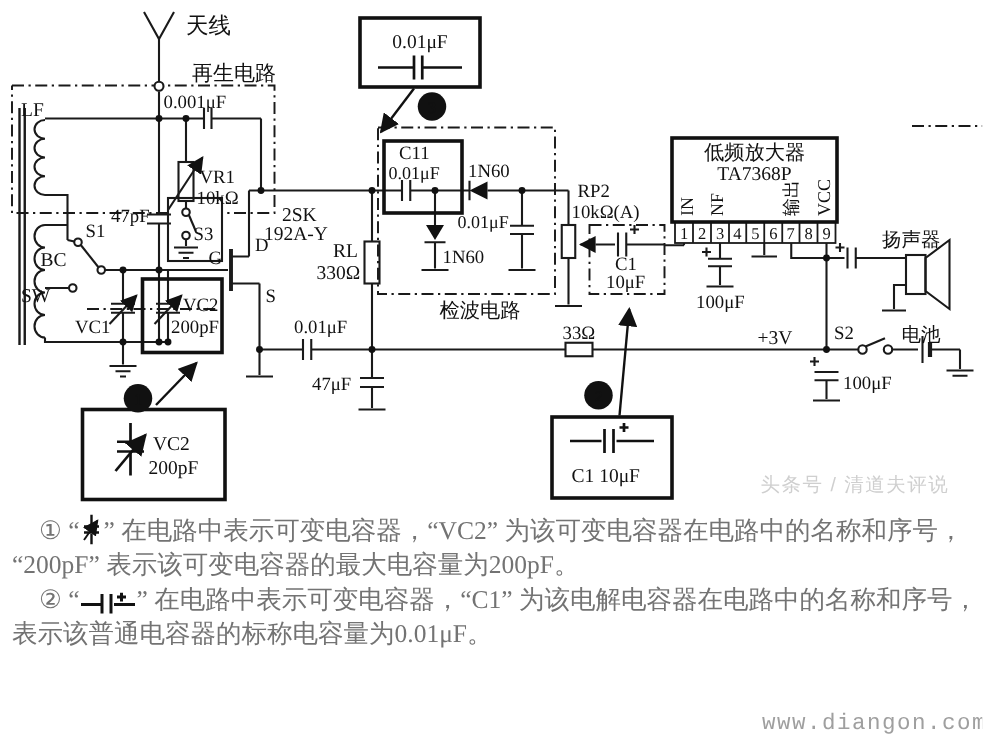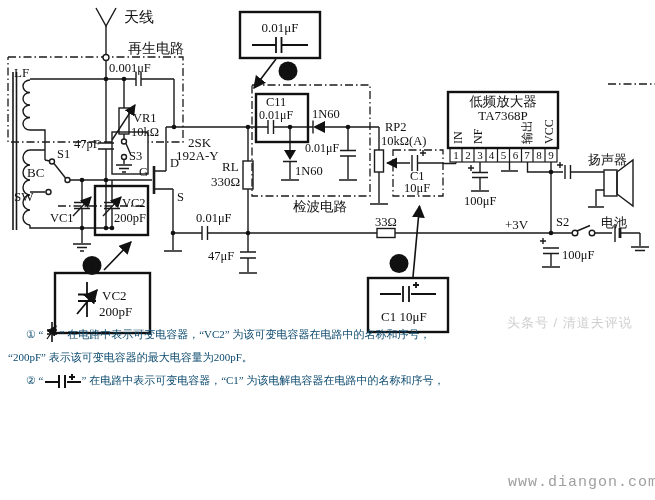--- a/index.html
+++ b/index.html
@@ -1,19 +1,19 @@
 <!DOCTYPE html>
 <html><head>
 <meta charset="utf-8">
 <style>
   html,body{margin:0;padding:0;background:#fff;}
   #stage{position:relative;width:655px;height:500px;background:#ffffff;overflow:hidden;
          font-family:"Liberation Serif",serif;color:#1a1a1a;}
   svg text{font-family:"Liberation Serif",serif;fill:#111;}
-  .notes{position:absolute;left:8px;top:322px;width:645px;font-size:11px;line-height:23px;color:#0c4a6e;}
+  .notes{position:absolute;left:8px;top:342px;width:645px;font-size:17px;line-height:23px;color:#737373;}
   .note-line1{text-indent:18px;white-space:nowrap;}
   .note-line2{text-indent:0;white-space:nowrap;}
   .inline-sym{display:inline-block;vertical-align:-4px;margin:0 1px;}
   .wm-toutiao{position:absolute;left:507px;top:314px;font-size:13px;color:#cfcfcf;
               font-family:"Liberation Sans",sans-serif;letter-spacing:1px;}
   .wm-site{position:absolute;left:508px;top:474px;font-size:15px;color:#9f9f9f;
            font-family:"Liberation Mono",monospace;letter-spacing:1px;}
 </style>
 </head>
 <body>
@@ -238,17 +238,18 @@
   
   <div class="notes">
     <div class="note-line1"><span>① “</span><svg class="inline-sym" width="14" height="20" viewBox="0 0 14 20">
           <path d="M7,0 V7 M2,8 H12 M2,12 H12 M7,13 V20" stroke="#111" stroke-width="1.6" fill="none"></path>
           <path d="M2,17 L11,4" stroke="#111" stroke-width="1.3" marker-end="url(#ah)"></path>
         </svg><span>” 在电路中表示可变电容器，“VC2” 为该可变电容器在电路中的名称和序号，</span></div>
     <div class="note-line2">“200pF” 表示该可变电容器的最大电容量为200pF。</div>
     <div class="note-line1"><span>② “</span><svg class="inline-sym" width="36" height="14" viewBox="0 0 36 14">
           <path d="M0,8 H14 M14,1 V15 M20,1 V15 M22,8 H36 M24,3 H30 M27,0 V6" stroke="#111" stroke-width="2" fill="none"></path>
         </svg><span>” 在电路中表示可变电容器，“C1” 为该电解电容器在电路中的名称和序号，</span></div>
+    <div class="note-line2">表示该普通电容器的标称电容量为0.01μF。</div>
   </div>
 
   <div class="wm-toutiao">头条号 / 清道夫评说</div>
   <div class="wm-site">www.diangon.com</div>
 </div>
 
 </body></html>

